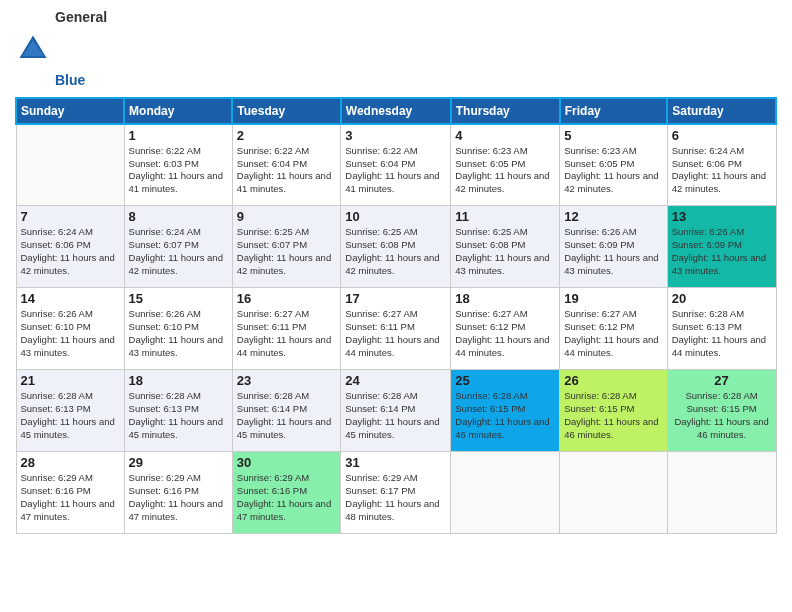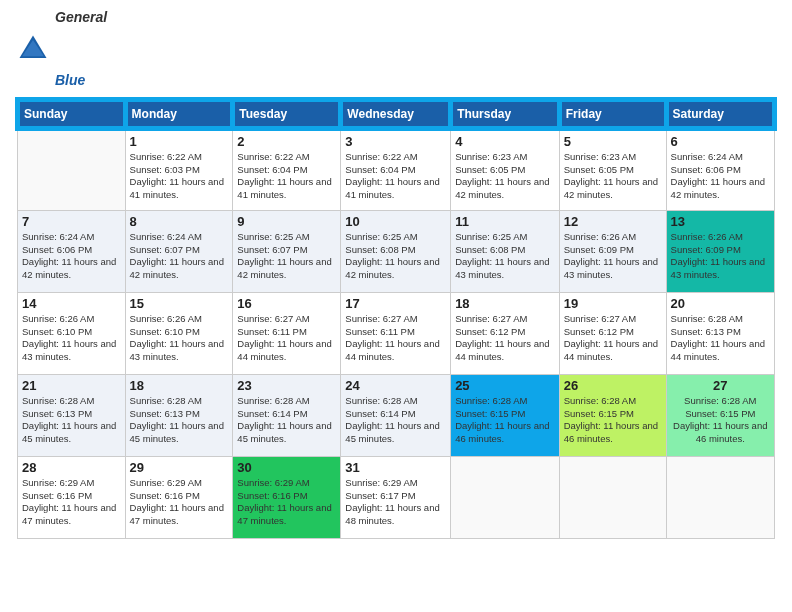--- a/index.html
+++ b/index.html
@@ -13,21 +13,20 @@
     .container {
       width: 792px;
       height: 612px;
       padding: 10px 15px;
     }
     .header {
       display: flex;
       align-items: center;
       justify-content: space-between;
       margin-bottom: 8px;
-      font-style: italic;
     }
     .logo {
       display: flex;
       align-items: center;
       gap: 4px;
     }
     .logo-text {
       display: flex;
       flex-direction: column;
       font-size: 14px;
@@ -57,21 +56,21 @@
       border-collapse: collapse;
       font-size: 10px;
     }
     .calendar th {
       background: #1a5fa8;
       color: #fff;
       padding: 5px 4px;
       text-align: left;
       font-size: 12px;
       font-weight: bold;
-      border: 5px solid #0ea5e9;
+      border: 2px solid #0ea5e9;
     }
     .calendar td {
       border: 1px solid #ccc;
       vertical-align: top;
       padding: 3px 4px;
       width: 113px;
       height: 82px;
       background: #fff;
     }
     .calendar td.empty {
@@ -242,21 +241,21 @@
         </tr>
         <tr>
           <td style="background-color: rgb(255, 255, 255);">
             <span class="day-num">28</span>
             <div class="day-info">Sunrise: 6:29 AM<br>Sunset: 6:16 PM<br>Daylight: 11 hours and 47 minutes.</div>
           </td>
           <td style="background-color: rgb(255, 255, 255);">
             <span class="day-num">29</span>
             <div class="day-info">Sunrise: 6:29 AM<br>Sunset: 6:16 PM<br>Daylight: 11 hours and 47 minutes.</div>
           </td>
-          <td style="background-color: #22c55e;">
+          <td style="background-color: #86efac;">
             <span class="day-num">30</span>
             <div class="day-info">Sunrise: 6:29 AM<br>Sunset: 6:16 PM<br>Daylight: 11 hours and 47 minutes.</div>
           </td>
           <td style="background-color: rgb(255, 255, 255);">
             <span class="day-num">31</span>
             <div class="day-info">Sunrise: 6:29 AM<br>Sunset: 6:17 PM<br>Daylight: 11 hours and 48 minutes.</div>
           </td>
           <td class="empty" style="background-color: rgb(249, 249, 249);"></td>
           <td class="empty" style="background-color: rgb(249, 249, 249);"></td>
           <td class="empty" style="background-color: rgb(249, 249, 249);"></td>

